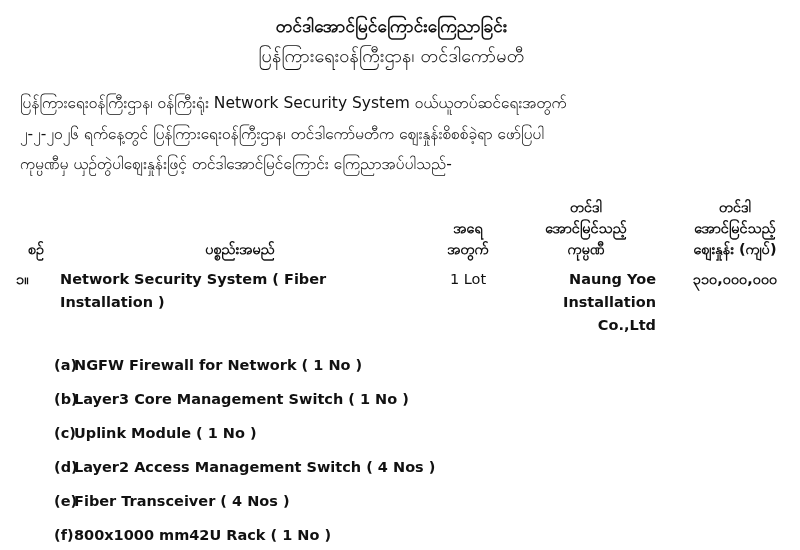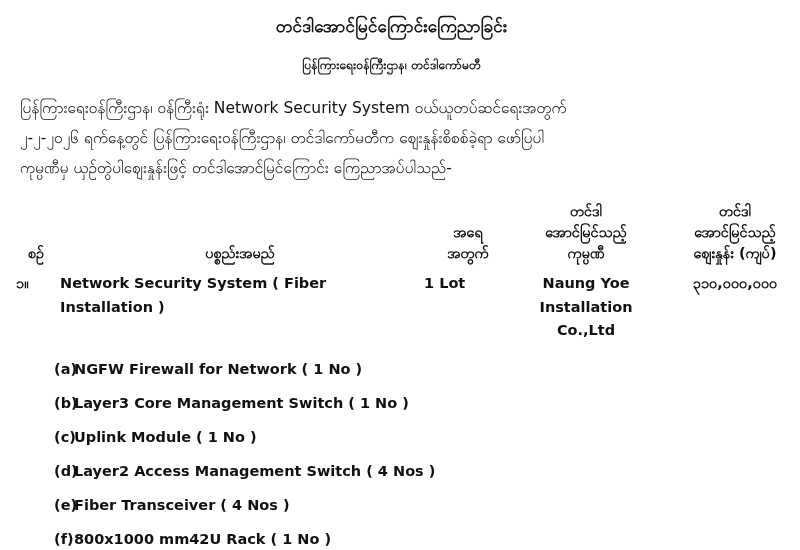--- a/index.html
+++ b/index.html
@@ -25,25 +25,25 @@
     text-align: center;
   }
   .title-line-1 {
     font-size: 17px;
     font-weight: bold;
     letter-spacing: 0.2px;
     line-height: 1.5;
     margin-top: 4px;
   }
   .title-line-2 {
-    font-size: 12px;
-    font-weight: bold;
+    font-size: 18px;
+    font-weight: normal;
     letter-spacing: 0.2px;
     line-height: 1.6;
-    margin-top: 16px;
+    margin-top: 2px;
   }
   .body-para {
     margin-top: 18px;
     font-size: 15.5px;
     line-height: 1.95;
     text-align: justify;
     padding: 0 6px;
   }
   .body-para .ln {
     display: block;
@@ -81,25 +81,25 @@
     padding-left: 4px;
     font-weight: bold;
     font-size: 15px;
   }
   td.c-desc {
     text-align: left;
     font-weight: bold;
     font-size: 14.5px;
   }
   td.c-qty {
-    text-align: left;
-    font-weight: bold;
+    text-align: center;
+    font-weight: normal;
   }
   td.c-comp {
-    text-align: center;
+    text-align: right;
     font-weight: bold;
     line-height: 1.85;
   }
   td.c-price {
     text-align: center;
     font-weight: bold;
     font-size: 15px;
   }
   .subitems {
     margin-top: 8px;

